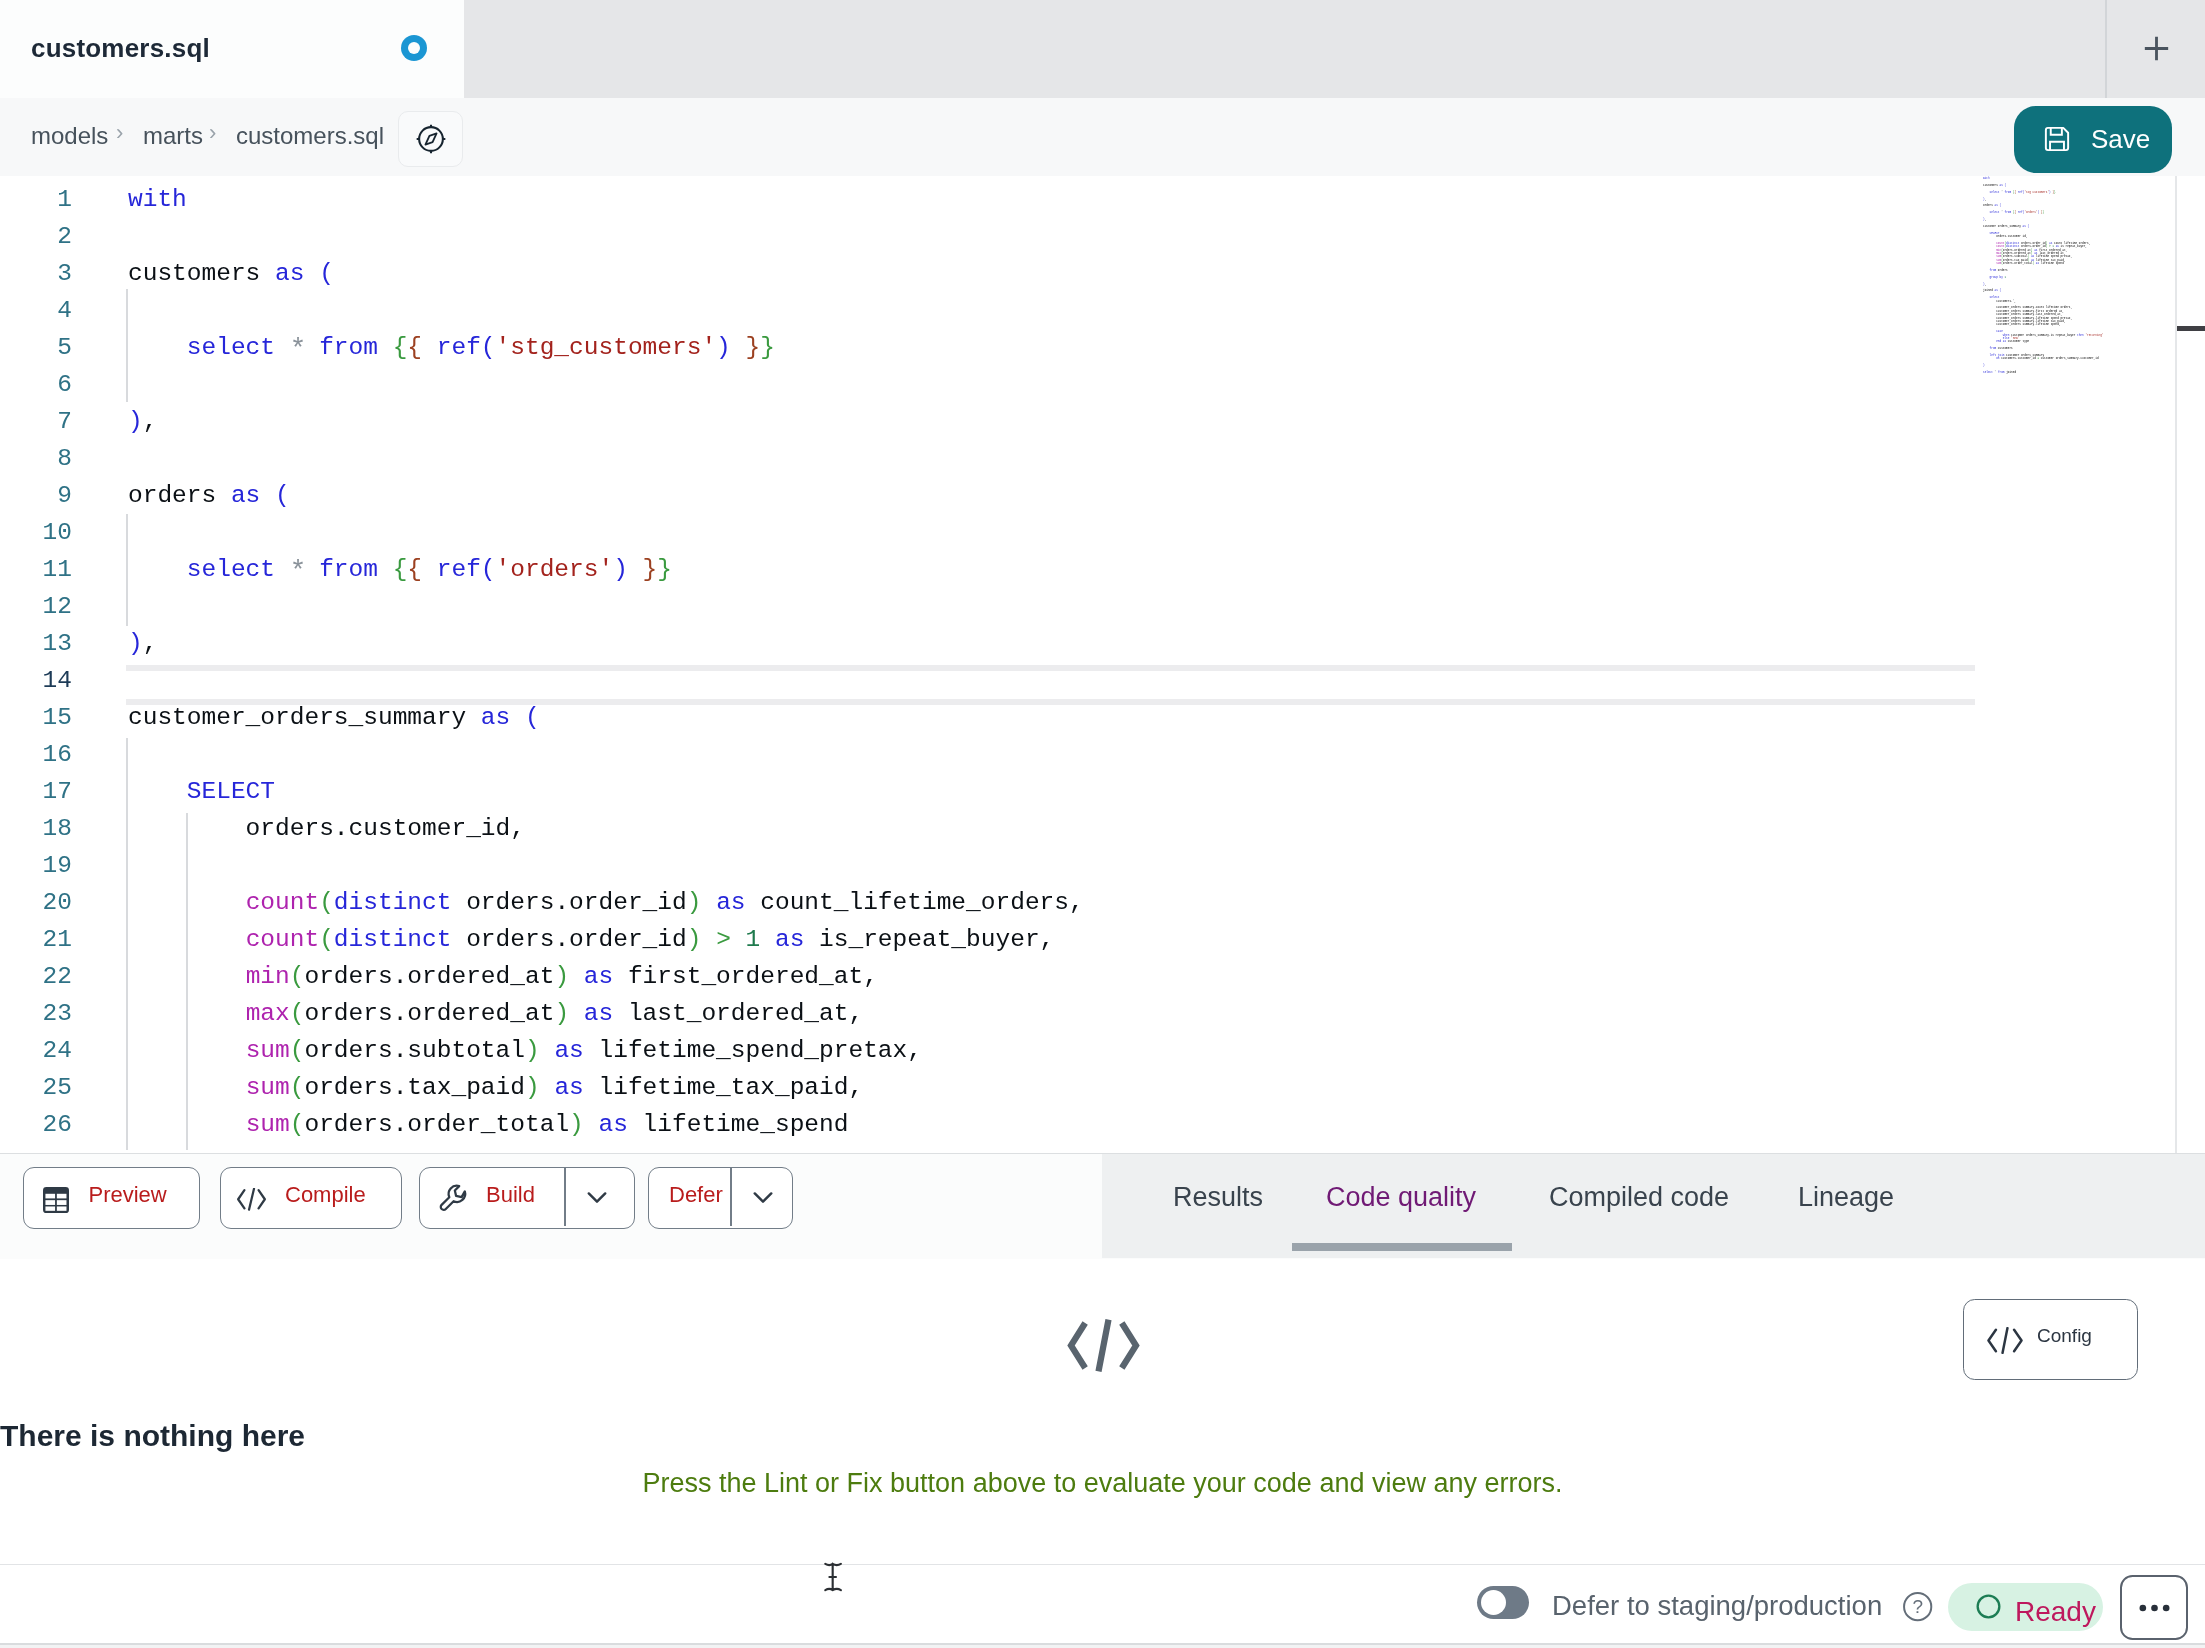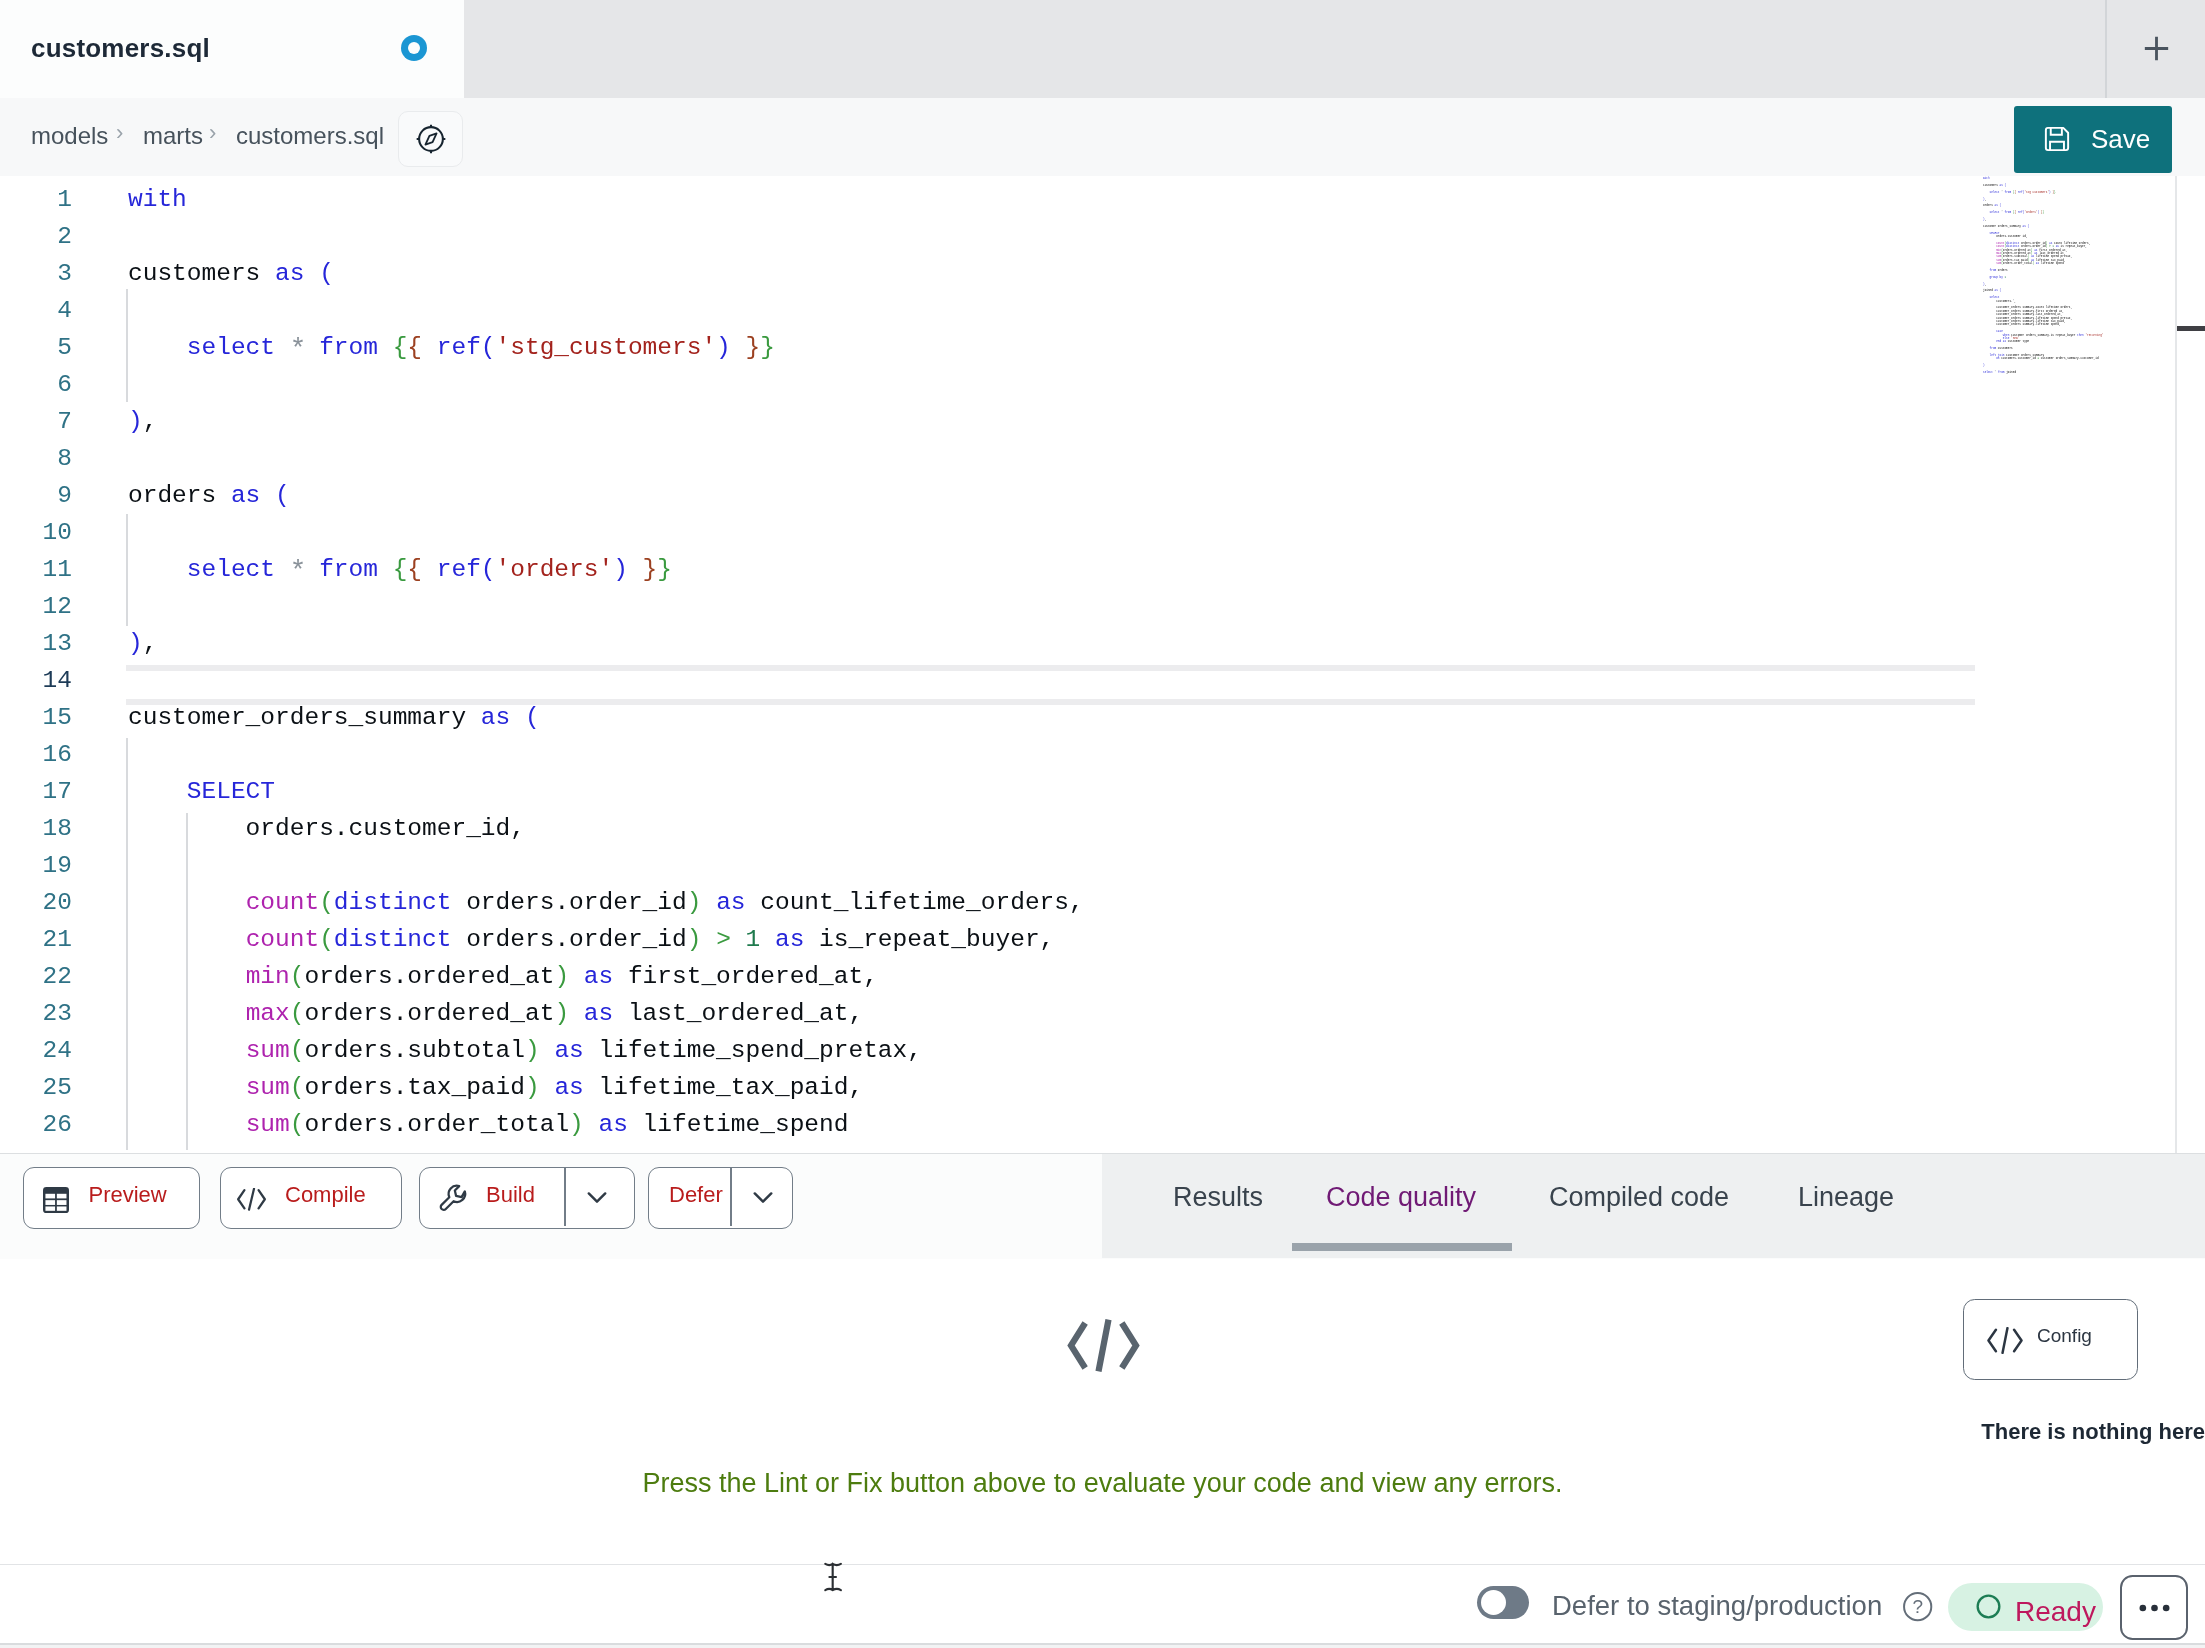--- a/index.html
+++ b/index.html
@@ -13,21 +13,21 @@
   #tab-title { left:31px; top:33px; font-size:26px; font-weight:700; color:#1d2937; letter-spacing:0.2px; }
   #tab-dot { left:401px; top:35px; width:26px; height:26px; border-radius:50%; background:#1b96d3; }
   #tab-dot::after { content:""; position:absolute; left:6.7px; top:6.7px; width:12.5px; height:12.5px; border-radius:50%; background:#fcfdfd; }
   #tab-vline { left:2105px; top:0; width:1.7px; height:98px; background:#d2d5d8; }
 
   
   #crumbbar { left:0; top:98px; width:2205px; height:78px; background:#f7f8f9; }
   .crumb { top:122px; font-size:24px; color:#47525c; }
   .crumbsep { top:120px; font-size:22px; color:#9aa3ab; }
   #compassbtn { left:398px; top:111px; width:65px; height:56px; border:1.7px solid #e9ebed; border-radius:10px; background:#f9fafb; }
-  #savebtn { left:2014px; top:106px; width:158px; height:67px; border-radius:3px; background:#0e717c; color:#fff; }
+  #savebtn { left:2014px; top:106px; width:158px; height:67px; border-radius:22px; background:#0e717c; color:#fff; }
   #savebtn span { position:absolute; left:77px; top:18.3px; font-size:26px; font-weight:400; color:#fff; }
 
   
   #editor { left:0; top:176px; width:2205px; height:977px; background:#fff; overflow:hidden; }
   pre.mono { font-family:"Liberation Mono", monospace; font-size:24.5px; line-height:37px; white-space:pre; }
   #gutter { left:0; top:5px; width:72px; text-align:right; color:#2f7286; }
   #gutter .cur { color:#1d3b57; }
   #code { left:128px; top:5px; color:#0b1015; }
   .k  { color:#2626d9; }
   .f  { color:#ae23ae; }
@@ -52,21 +52,21 @@
   #toolbar { left:0; top:1153px; width:2205px; height:106px; background:#fbfcfc; border-top:1.7px solid #dcdfe1; }
   #toolbar-right { left:1102px; top:0; width:1103px; height:104px; background:#eef0f1; }
   .tbtn { top:13.3px; height:62px; border:1.7px solid #727d88; border-radius:11px; background:#fff; color:#2f3a45; }
   .tbtn .lbl { position:absolute; font-size:22px; font-weight:400; color:#b91c1c; top:14px; }
   .tbdiv { position:absolute; top:0; width:1.7px; height:58px; background:#727d88; }
   .ttab { top:27.5px; font-size:27px; color:#39434d; }
   #tab-underline { left:1292px; top:89px; width:220px; height:8.3px; background:#9aa3ab; }
 
   
   #panel { left:0; top:1259px; width:2205px; height:305px; background:#fff; }
-  #nothing-title { top:160px; width:2205px; text-align:right; font-size:22px; font-weight:700; color:#1d2834; }
+  #nothing-title { top:160px; width:2205px; text-align:left; font-size:30px; font-weight:700; color:#1d2834; }
   #nothing-sub { top:209px; width:2205px; text-align:center; font-size:27px; color:#4d7c0f; }
   #configbtn { left:1963px; top:40px; width:175px; height:81px; border:1.7px solid #626d79; border-radius:11.7px; background:#fff; }
   #configbtn span { position:absolute; left:73px; top:25px; font-size:19px; color:#2c3642; }
 
   
   #statusbar { left:0; top:1564px; width:2205px; height:84px; background:#fff; border-top:1.7px solid #e2e4e6; }
   #toggle { left:1477px; top:21px; width:52px; height:33px; border-radius:16.7px; background:#6e7a87; }
   #toggle::after { content:""; position:absolute; left:4.2px; top:4.2px; width:25px; height:25px; border-radius:50%; background:#fff; }
   #defer-lbl { left:1552px; top:25px; font-size:27.5px; color:#59636d; }
   #readypill { left:1948px; top:17.5px; width:155px; height:48px; border-radius:24px; background:#d7f2e3; }

